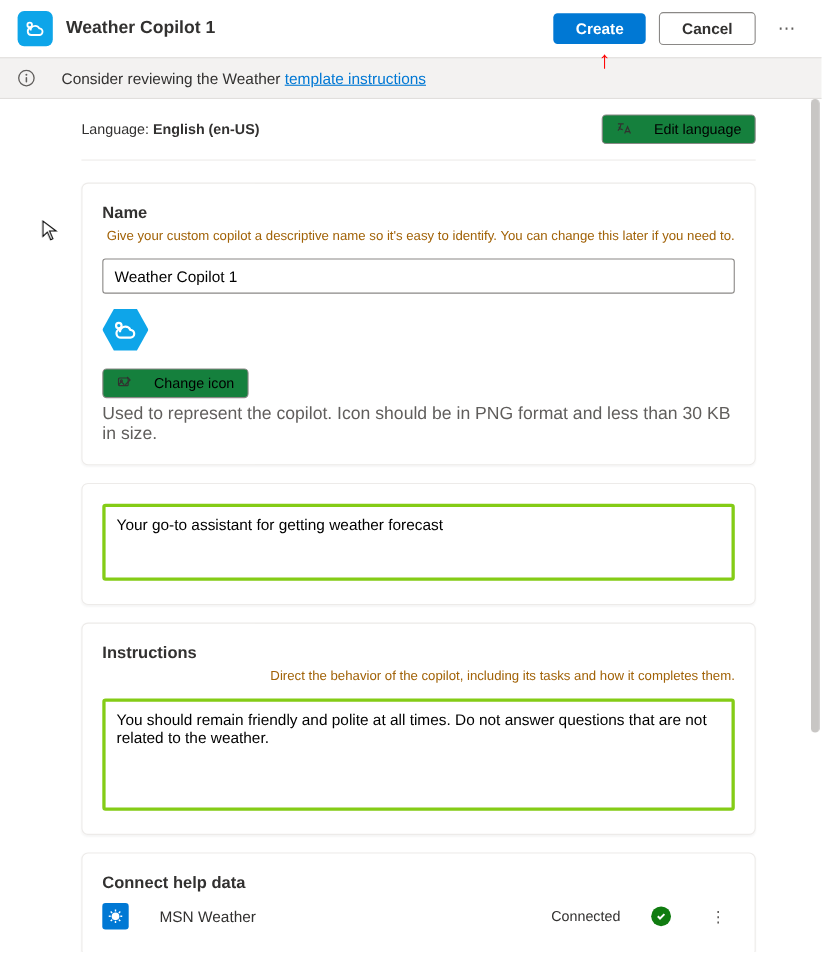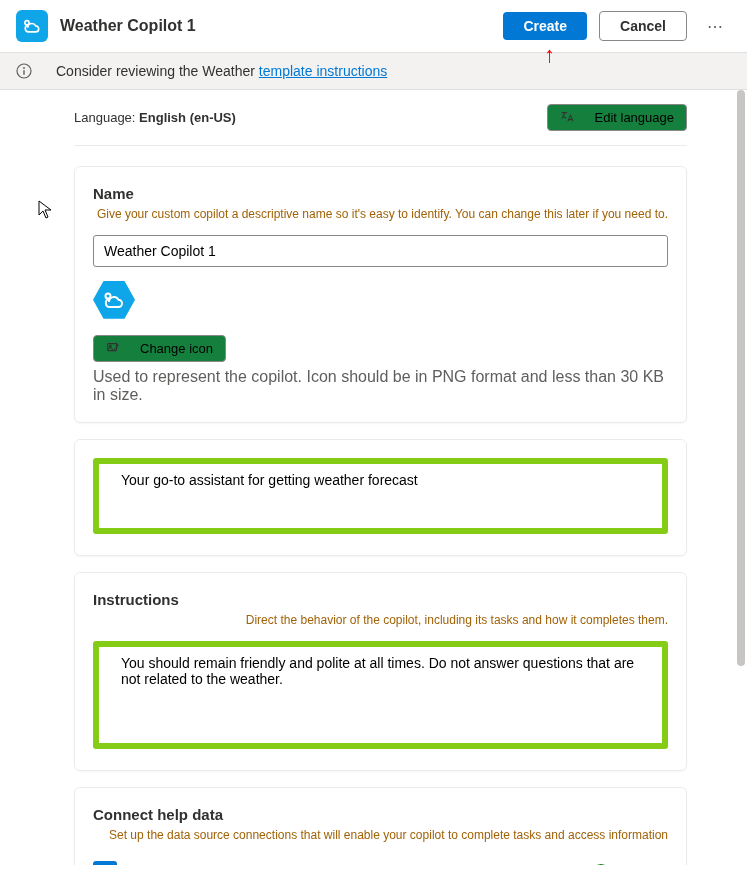--- a/index.html
+++ b/index.html
@@ -121,22 +121,22 @@
     .text-input {
       width: 100%;
       padding: 7px 10px;
       border: 1px solid #8a8886;
       border-radius: 3px;
       font-size: 14px;
       font-family: inherit;
     }
     .textarea {
       width: 100%;
-      padding: 8px 22px;
-      border: 6px solid #84cc16;
+      padding: 8px 10px;
+      border: 3px solid #84cc16;
       border-radius: 3px;
       font-size: 14px;
       font-family: inherit;
       resize: none;
     }
     .icon-row {
       display: flex;
       align-items: flex-start;
       gap: 14px;
       margin-top: 12px;
@@ -264,21 +264,20 @@
   </div>
 
   <div class="card" data-name="instructions-card">
     <div class="section-title" data-name="instructions-title">Instructions</div>
     <div class="section-desc" data-name="instructions-desc">Direct the behavior of the copilot, including its tasks and how it completes them.</div>
     <textarea class="textarea" rows="5" data-name="instructions-textarea" style="">You should remain friendly and polite at all times. Do not answer questions that are not related to the weather.</textarea>
   </div>
 
   <div class="card" data-name="data-card">
     <div class="section-title" data-name="data-title">Connect help data</div>
-    <div class="section-desc" data-name="data-desc">Set up the data source connections that will enable your copilot to complete tasks and access information</div>
     <div class="data-row" data-name="data-source-row">
       <div class="data-icon" data-name="msn-weather-icon">
         <svg width="14" height="14" viewBox="0 0 16 16" fill="#fff">
             <circle cx="8" cy="8" r="4"></circle>
             <path d="M8 1v2M8 13v2M1 8h2M13 8h2M3 3l1.5 1.5M11.5 11.5L13 13M3 13l1.5-1.5M11.5 4.5L13 3" stroke="#fff" stroke-width="1.5"></path>
           </svg>
       </div>
       <div class="data-name-text" data-name="data-source-name">MSN Weather</div>
       <div class="status-text" data-name="connection-status">Connected</div>
       <div class="status-dot" data-name="status-success-icon">

